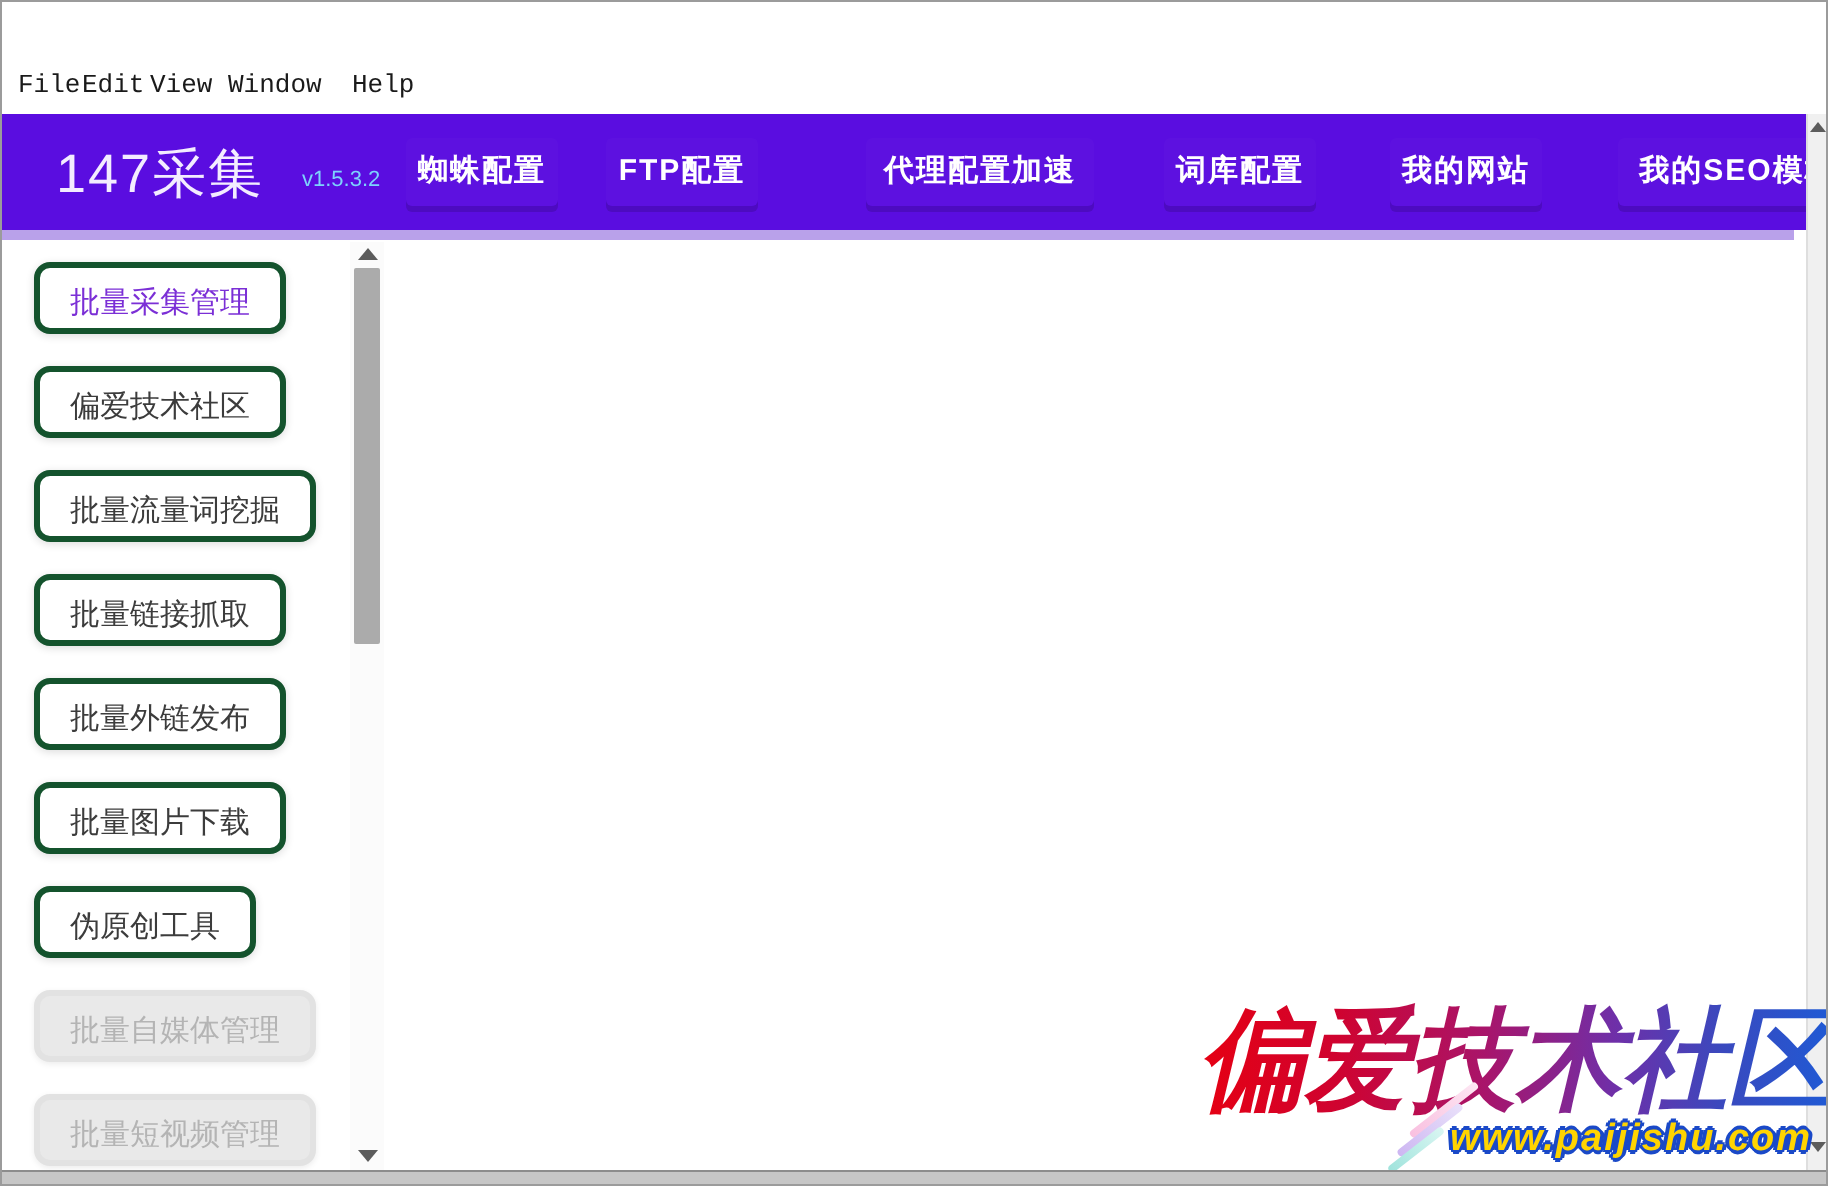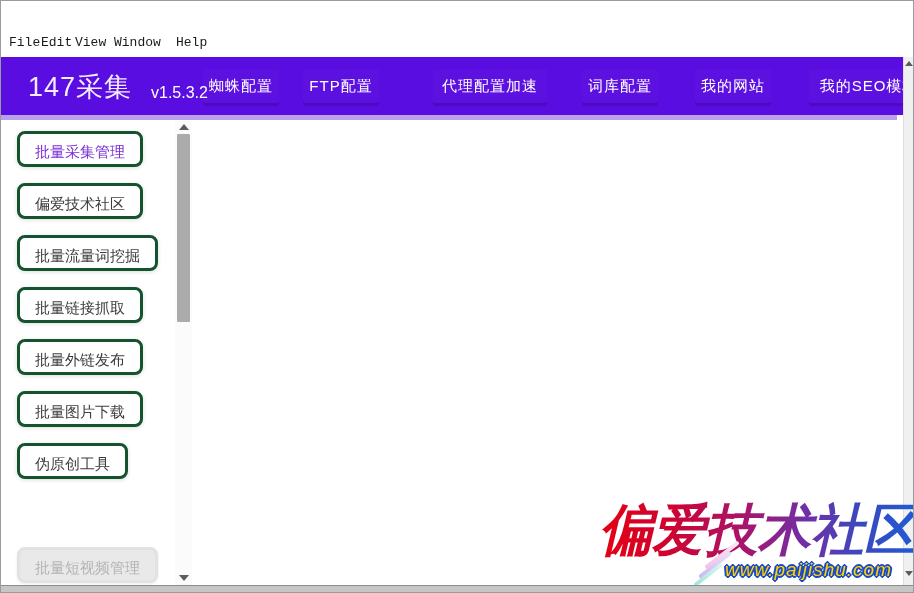--- a/index.html
+++ b/index.html
@@ -25,24 +25,24 @@
     content:"";position:absolute;left:5px;top:-1px;width:1px;height:14px;background:#222;}
   .glyph-close:before{transform:rotate(45deg);}
   .glyph-close:after{transform:rotate(-45deg);}
   
   .menubar{position:absolute;left:0;top:30px;width:912px;height:26px;background:#fff;}
   .menu-item{position:absolute;top:4px;font-size:13px;color:#1a1a1a;cursor:default;font-family:Liberation Mono, monospace;}
   
   .header{position:absolute;left:0;top:56px;width:896px;height:58px;background:#5a0de0;overflow:hidden;padding-left:21px;}
   .header-edge{position:absolute;left:0;top:114px;width:896px;height:5px;background:#b9a1ea;}
   .logo{position:absolute;left:27px;top:12px;font-size:27px;font-weight:500;color:#f3ecff;letter-spacing:1px;}
-  .version{position:absolute;left:150px;top:27px;font-size:16px;color:#ffffff;}
+  .version{position:absolute;left:150px;top:27px;font-size:11px;color:#7dd3fc;}
   .nav-btn{
     position:absolute;top:12px;height:34px;line-height:34px;text-align:center;
-    font-size:15px;font-weight:normal;color:#fff;letter-spacing:1px;
+    font-size:15px;font-weight:bold;color:#fff;letter-spacing:1px;
     background:rgba(255,255,255,0.02);border-radius:3px;
     box-shadow:0 3px 0 rgba(0,0,0,0.14);cursor:pointer;white-space:nowrap;overflow:hidden;
   }
   
   .side-btn{
     position:absolute;left:16px;height:36px;line-height:36px;text-align:center;
     background:#fff;border:3px solid #14532d;border-radius:8px;
     box-shadow:0 1px 4px rgba(0,0,0,0.14);font-size:15px;color:#3c3c3c;
     cursor:pointer;white-space:nowrap;box-sizing:border-box;
   }
@@ -58,21 +58,21 @@
   .arrow.down{border-left:5px solid transparent;border-right:5px solid transparent;border-top:6px solid #5c5c5c;}
   
   .watermark-text{
     position:absolute;left:598px;top:494px;width:320px;
     font-size:53px;font-weight:900;font-style:italic;letter-spacing:0px;white-space:nowrap;
     background:linear-gradient(90deg,#e60012 0%,#cf0330 22%,#a8156b 45%,#6f2fa8 65%,#3a49be 82%,#1e5bd6 100%);
     -webkit-background-clip:text;background-clip:text;color:transparent;
     transform:scaleY(1.05);
   }
   .watermark-url{
-    position:absolute;left:724px;top:558px;font-size:19px;font-weight:normal;font-style:italic;
+    position:absolute;left:724px;top:558px;font-size:19px;font-weight:bold;font-style:italic;
     color:#ffd400;letter-spacing:1px;white-space:nowrap;
     text-shadow:-2px 0 0 #1a49c8,2px 0 0 #1a49c8,0 -2px 0 #1a49c8,0 2px 0 #1a49c8,
                 -1px -1px 0 #1a49c8,1px -1px 0 #1a49c8,-1px 1px 0 #1a49c8,1px 1px 0 #1a49c8;
   }
   .flourish{position:absolute;height:4px;border-radius:2px;transform:rotate(-38deg);}
   .f1{left:700px;top:552px;width:42px;background:linear-gradient(90deg,#f9c0e0,#fde7f3);}
   .f2{left:694px;top:562px;width:40px;background:linear-gradient(90deg,#cdb7f2,#e9e0fa);}
   .f3{left:690px;top:572px;width:34px;background:linear-gradient(90deg,#9fe3dc,#d9f6f2);}
   
   .bottom-strip{position:absolute;left:0;top:584px;width:912px;height:9px;background:#c6c6c6;border-top:1px solid #8c8c8c;box-sizing:border-box;}
@@ -103,20 +103,21 @@
   </div>
   <div class="header-edge"></div>
 
   <div class="side-btn active" style="top:130px;width:126px">批量采集管理</div>
   <div class="side-btn" style="top:182px;width:126px">偏爱技术社区</div>
   <div class="side-btn" style="top:234px;width:141px">批量流量词挖掘</div>
   <div class="side-btn" style="top:286px;width:126px">批量链接抓取</div>
   <div class="side-btn" style="top:338px;width:126px">批量外链发布</div>
   <div class="side-btn" style="top:390px;width:126px">批量图片下载</div>
   <div class="side-btn" style="top:442px;width:111px">伪原创工具</div>
+  <div class="side-btn disabled" style="top:494px;width:141px">批量自媒体管理</div>
   <div class="side-btn disabled" style="top:546px;width:141px">批量短视频管理</div>
 
   <div class="sb-v sb-side">
     <span class="arrow up" style="top:3px"></span>
     <div class="sb-thumb" style="top:13px;height:188px"></div>
     <span class="arrow down" style="bottom:4px"></span>
   </div>
 
   <div class="sb-v sb-main">
     <span class="arrow up" style="top:4px;border-left-width:4px;border-right-width:4px;border-bottom-width:5px"></span>

